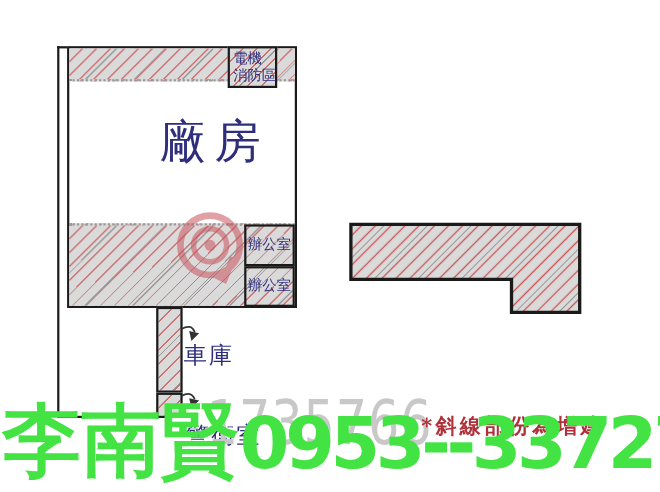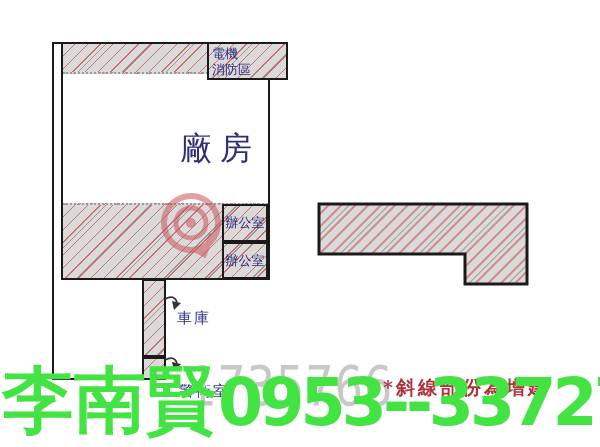--- a/index.html
+++ b/index.html
@@ -35,43 +35,43 @@
     color:#b0303a;font-weight:700;font-size:19px;letter-spacing:3px;white-space:nowrap;
     z-index:6;font-family:"DejaVu Serif","Liberation Serif",serif;
   }
   .contact{
     z-index:7;white-space:nowrap;color:#44e344;font-weight:700;line-height:1;
     font-family:"DejaVu Sans","Liberation Sans",sans-serif;
   }
   .contact .name{font-size:72px;letter-spacing:0;margin-top:16px;}
   .contact .phone{font-size:65px;letter-spacing:-4px;}
   .label-small{font-size:13px;line-height:1.2;white-space:nowrap;}
-  .label-mid{font-size:15px;letter-spacing:2px;white-space:nowrap;padding-left:10px;}
+  .label-mid{font-size:21px;letter-spacing:2px;white-space:nowrap;}
 </style>
 </head>
 <body>
 
 <div class="canvas">
 
   <div class="abs line" style="left:52px;top:42px;width:2px;height:338px;"></div>
   <div class="abs line" style="left:52px;top:42px;width:12px;height:2px;"></div>
   <div class="abs line" style="left:52px;top:378px;width:114px;height:2px;"></div>
 
   <div class="abs wall" style="left:61px;top:42px;width:209px;height:238px;background:#ffffff;"></div>
 
   <div class="abs hatch dotted-bottom" style="left:63px;top:44px;width:205px;height:30px;z-index:1;"></div>
 
   <div class="abs hatch dotted-top" style="left:63px;top:203px;width:205px;height:75px;z-index:1;"></div>
 
-  <div class="abs wall hatch" style="left:207px;top:42px;width:81px;height:38px;z-index:2;padding:2px 0 0 3px;">
+  <div class="abs wall hatch" style="left:207px;top:42px;width:45px;height:38px;z-index:2;padding:2px 0 0 3px;">
     <div class="navy label-small">電機</div>
     <div class="navy label-small">消防區</div>
   </div>
 
-  <div class="abs navy" style="left:145px;top:127px;font-size:32px;letter-spacing:8px;z-index:3;white-space:nowrap;margin-left:35px;">廠房</div>
+  <div class="abs navy" style="left:145px;top:101px;font-size:42px;letter-spacing:8px;z-index:3;white-space:nowrap;">廠房</div>
 
   <div class="abs wall center" style="left:222px;top:204px;width:46px;height:38px;z-index:2;">
     <span class="navy label-small">辦公室</span>
   </div>
 
   <div class="abs wall center" style="left:222px;top:242px;width:46px;height:37px;z-index:2;">
     <span class="navy label-small">辦公室</span>
   </div>
 
   <div class="abs wall hatch" style="left:142px;top:279px;width:24px;height:78px;z-index:1;"></div>

